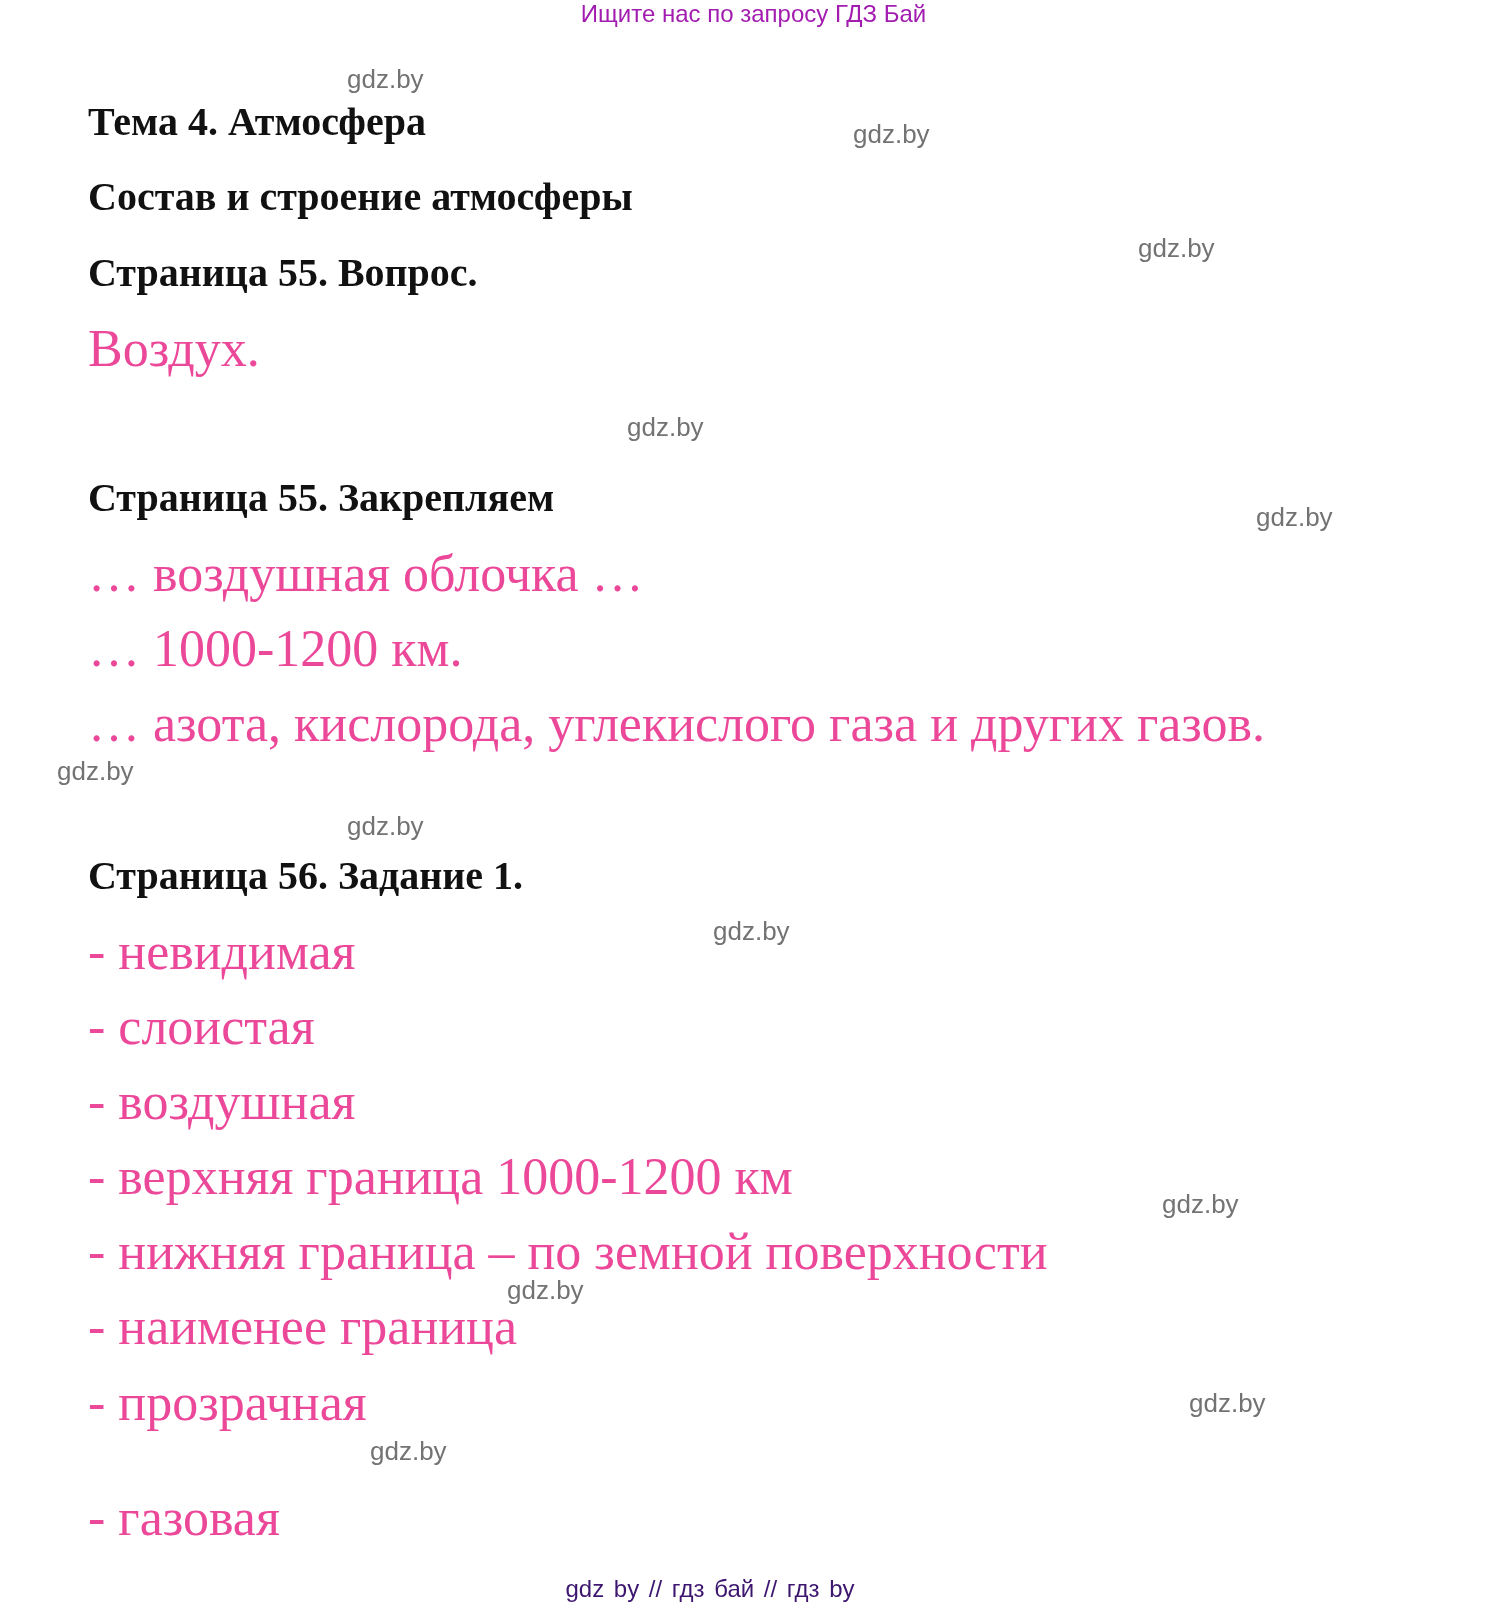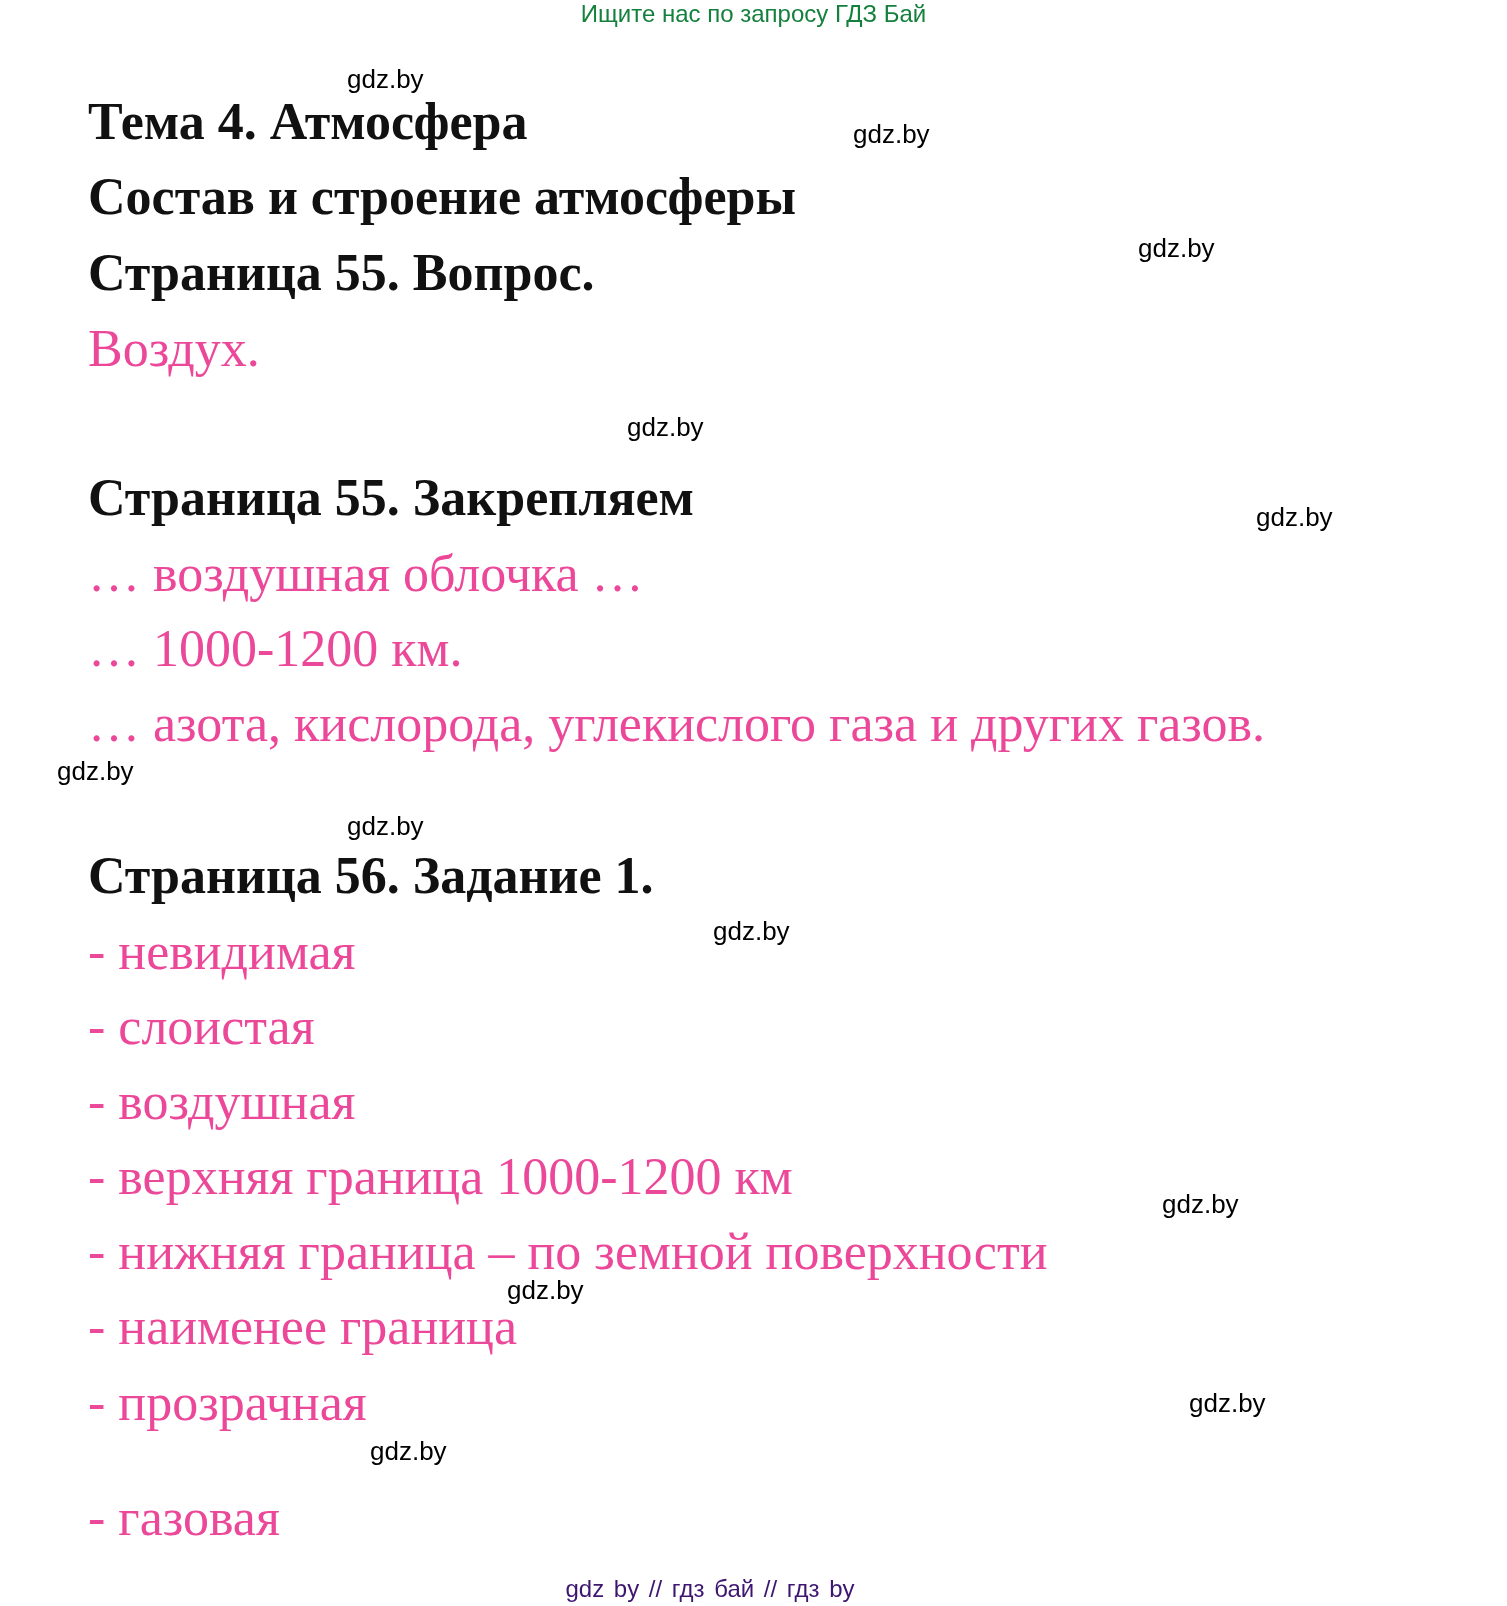--- a/index.html
+++ b/index.html
@@ -1,33 +1,33 @@
 <!DOCTYPE html>
 <html><head>
 <meta charset="utf-8">
 <style>
   html, body { margin: 0; padding: 0; background: #ffffff; }
   body { width: 1507px; height: 1606px; position: relative; overflow: hidden; }
   .top-banner {
     position: absolute; left: 0; top: 0; width: 1507px; text-align: center;
-    font-family: "Liberation Sans", sans-serif; font-size: 24px; color: #15803d;
+    font-family: "Liberation Sans", sans-serif; font-size: 24px; color: #a21caf;
     line-height: 28px;
   }
   .footer {
     position: absolute; left: 0; top: 1574px; width: 1420px; text-align: center;
     font-family: "Liberation Sans", sans-serif; font-size: 24px; color: #3d1670;
     line-height: 30px; word-spacing: 3px;
   }
   .wm {
     position: absolute; font-family: "Liberation Sans", sans-serif; font-size: 26px;
-    color: #000000; line-height: 30px;
+    color: #737373; line-height: 30px;
   }
   .h {
     position: absolute; left: 88px; font-family: "Liberation Serif", serif;
-    font-weight: bold; font-size: 52px; color: #111; line-height: 60px; white-space: nowrap;
+    font-weight: bold; font-size: 40px; color: #111; line-height: 60px; white-space: nowrap;
   }
   .t {
     position: absolute; left: 88px; font-family: "Liberation Serif", serif;
     font-size: 52px; color: #ec4899; line-height: 60px; white-space: nowrap;
   }
 </style>
 </head>
 <body>
 
 <div class="top-banner">Ищите нас по запросу ГДЗ Бай</div>

